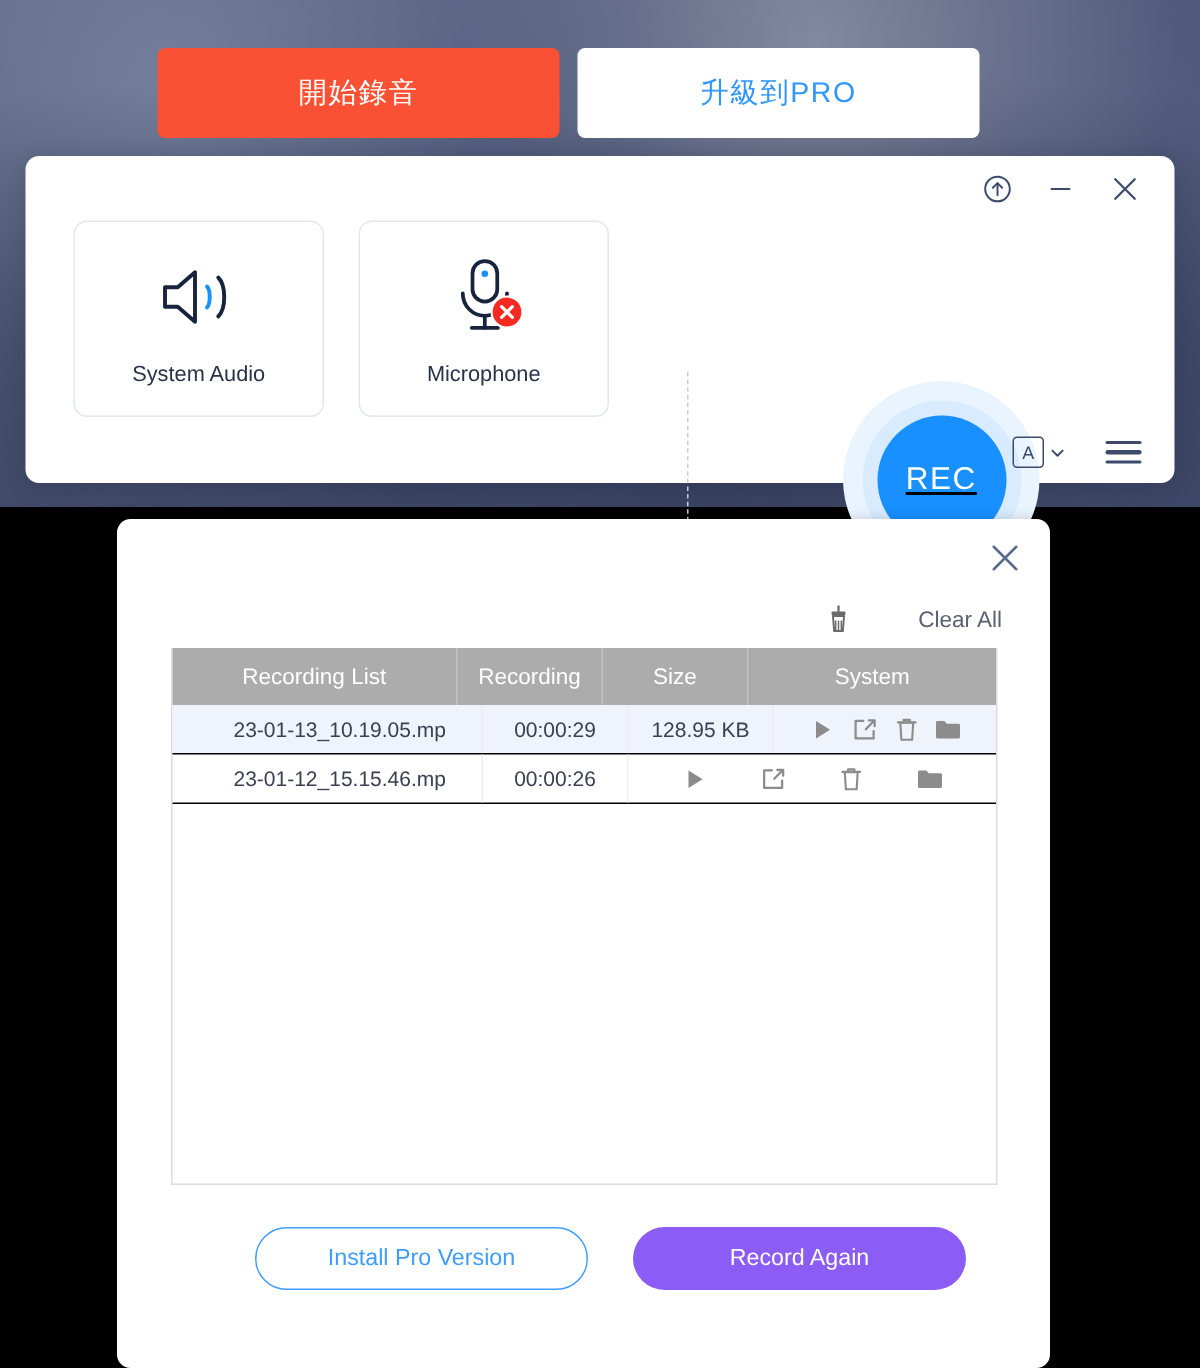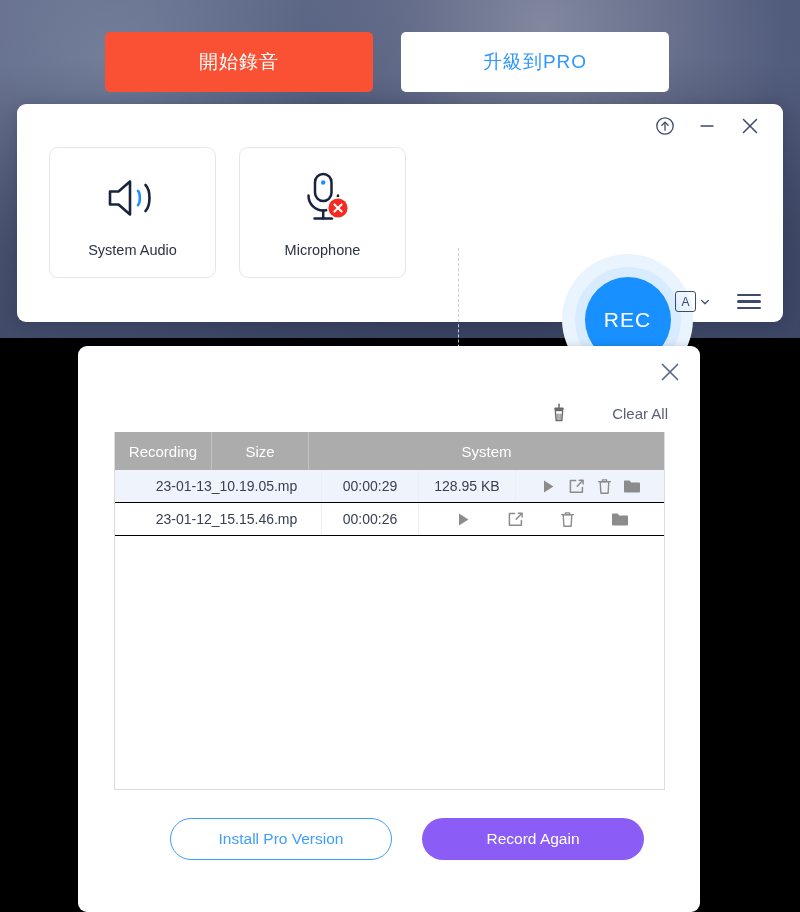--- a/index.html
+++ b/index.html
@@ -36,21 +36,21 @@
     background:
       radial-gradient(ellipse at 20% 75%, rgba(40,48,72,0.55) 0%, rgba(40,48,72,0) 55%),
       radial-gradient(ellipse at 78% 70%, rgba(34,42,66,0.5) 0%, rgba(34,42,66,0) 55%);
   }
 
   
   #top-actions {
     position: absolute;
     left: 105px; top: 32px;
     display: flex;
-    gap: 28px;
+    gap: 12px;
     z-index: 6;
   }
   .top-btn {
     width: 268px;
     height: 60px;
     border-radius: 5px;
     display: flex;
     align-items: center;
     justify-content: center;
     font-size: 19px;
@@ -146,20 +146,21 @@
     justify-content: center;
     cursor: pointer;
   }
   #rec-button-ring {
     width: 106px; height: 106px;
     border-radius: 50%;
     background: #d9ecff;
     display: flex;
     align-items: center;
     justify-content: center;
+    text-decoration: underline;
   }
   #rec-button-core {
     width: 86px; height: 86px;
     border-radius: 50%;
     background: #1890ff;
     display: flex;
     align-items: center;
     justify-content: center;
     color: #ffffff;
     font-size: 21px;
@@ -444,20 +445,21 @@
       <path d="M11 2.2V5.4" stroke="#6b6b6b" stroke-width="1.5" stroke-linecap="round"></path>
       <rect x="6.4" y="5.6" width="9.2" height="2.6" rx="0.7" fill="#6b6b6b"></rect>
       <path d="M7.3 8.6H14.7L13.9 18.6H8.1L7.3 8.6Z" stroke="#6b6b6b" stroke-width="1.3" stroke-linejoin="round"></path>
       <path d="M9.1 11.6V18.4M11 11.6V18.4M12.9 11.6V18.4" stroke="#6b6b6b" stroke-width="1"></path>
     </svg>
     <span id="clear-all-label">Clear All</span>
   </div>
 
   <div id="recordings-table">
     <div id="table-header">
+      <div class="th col-name">Recording List</div>
       <div class="th col-duration">Recording</div>
       <div class="th col-size">Size</div>
       <div class="th col-manage">System</div>
     </div>
 
     <div class="table-row selected">
       <div class="td col-name">23-01-13_10.19.05.mp</div>
       <div class="td col-duration">00:00:29</div>
       <div class="td col-size">128.95 KB</div>
       <div class="td col-manage">

